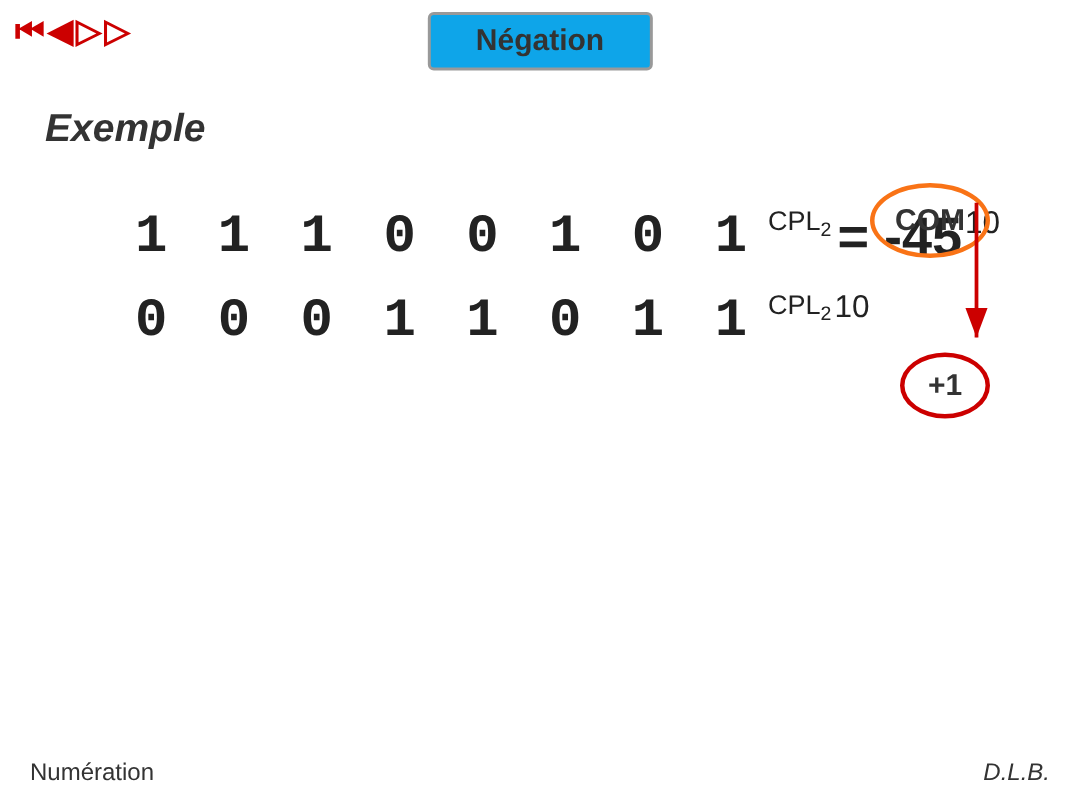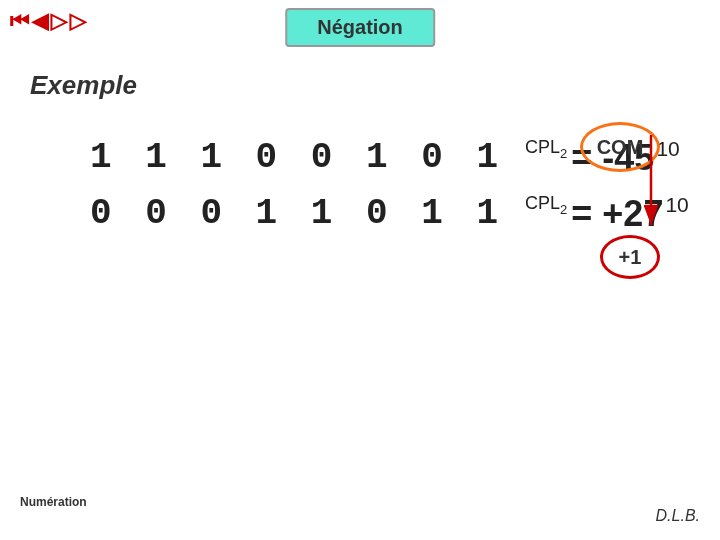--- a/index.html
+++ b/index.html
@@ -30,21 +30,21 @@
       cursor: pointer;
       line-height: 1;
     }
 
     
     .title-box {
       position: absolute;
       top: 8px;
       left: 50%;
       transform: translateX(-50%);
-      background: #5eead4;
+      background: #0ea5e9;
       border: 2px solid #999;
       border-radius: 4px;
       padding: 6px 30px;
     }
 
     .title-box span {
       font-size: 20px;
       font-weight: bold;
       color: #333;
     }
@@ -74,21 +74,21 @@
       font-size: 36px;
       font-weight: bold;
       color: #222;
       letter-spacing: 6px;
       font-family: 'Courier New', monospace;
     }
 
     .cpl2-label {
       font-size: 18px;
       color: #222;
-      margin-left: 21px;
+      margin-left: 8px;
       font-style: normal;
     }
 
     .cpl2-sub {
       font-size: 13px;
       vertical-align: sub;
     }
 
     .equals-value {
       font-size: 36px;
@@ -140,25 +140,24 @@
 
     .plus1-text {
       font-size: 20px;
       font-weight: bold;
       color: #333;
     }
 
     
     .bottom-left {
       position: absolute;
-      bottom: 31px;
+      bottom: 15px;
       left: 20px;
-      font-size: 12px;
-      color: #333;
-      font-weight: bold;
+      font-size: 16px;
+      color: #333;
     }
 
     .bottom-right {
       position: absolute;
       bottom: 15px;
       right: 20px;
       font-size: 16px;
       color: #333;
       font-style: italic;
     }
@@ -205,21 +204,20 @@
       <span class="equals-value">= -45</span>
       <span class="base-10">10</span>
     </div>
 
 
     <div class="row-wrap">
       <span class="binary-digits">0 0 0 1 1 0 1 1</span>
       <span class="cpl2-label">
         CPL<span class="cpl2-sub">2</span>
       </span>
-      <span class="equals-value">= +27</span>
       <span class="base-10">10</span>
     </div>
 
   </div>
 </div>
 
 <div class="com-oval">
   <span class="com-text">COM</span>
 </div>
 

